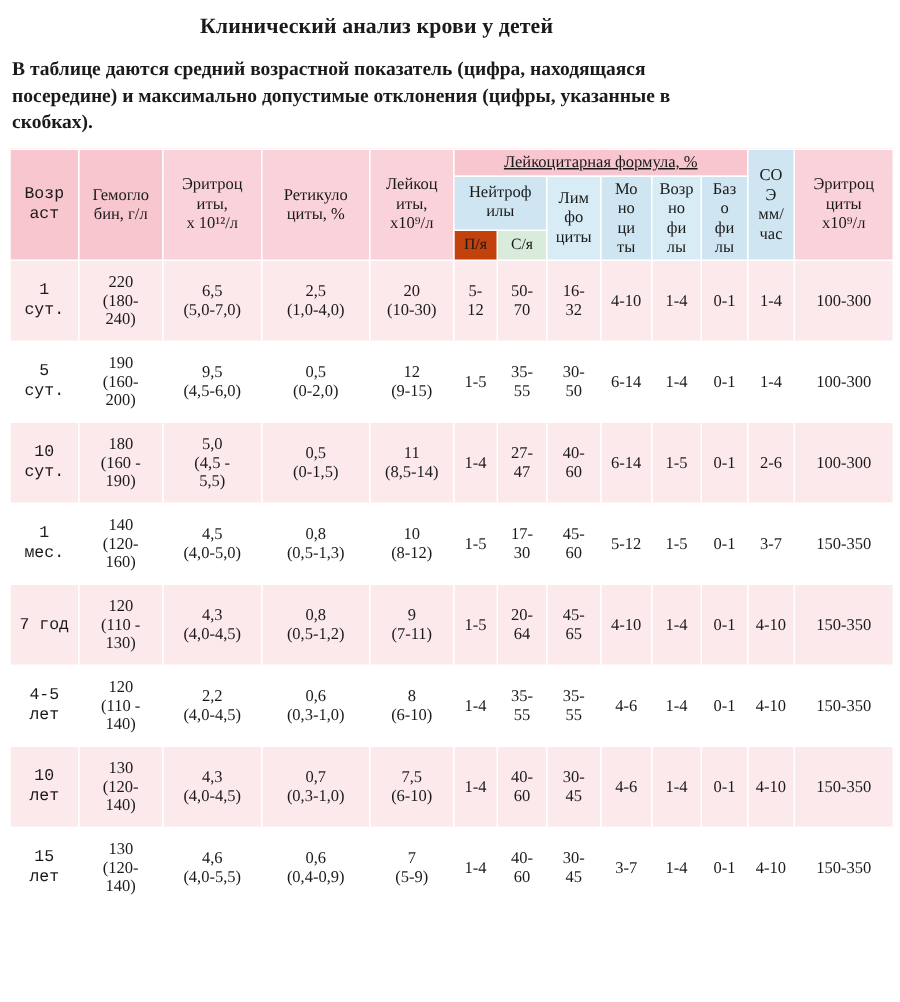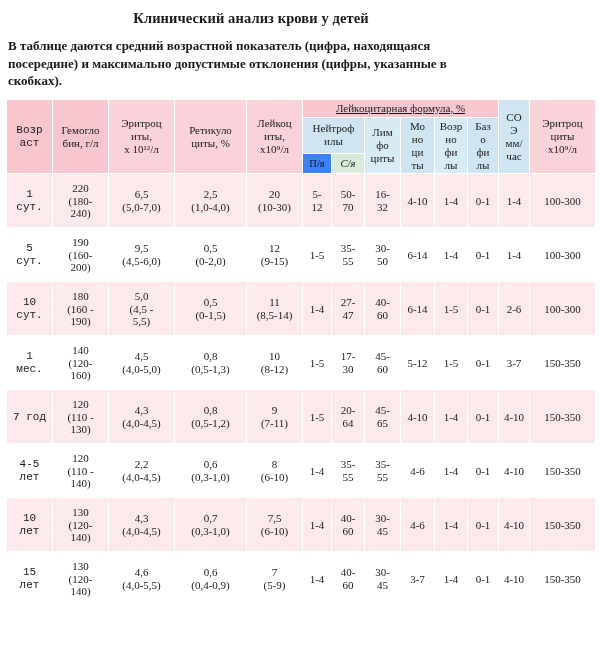--- a/index.html
+++ b/index.html
@@ -48,22 +48,22 @@
     text-align: center;
     padding: 2px 1px;
     line-height: 1.18;
     font-weight: normal;
   }
   
   .h-pink   { background: #f7c6cf; }
   .h-pink2  { background: #f9d2da; }
   .h-blue   { background: #cfe6f2; }
   .h-blue2  { background: #d8ecf6; }
-  .h-yellow { background: #3b82f6; }
-  .h-green  { background: #d9ecdc; font-style: italic; }
+  .h-yellow { background: #c2410c; }
+  .h-green  { background: #d9ecdc; }
 
   
   .r-odd  td { background: #fbe9ec; }
   .r-even td { background: #ffffff; }
 
   .col-age  { text-align: left; padding-left: 5px; font-family: Liberation Mono, monospace; }
   .hdr-cell { font-size: 11px; }
   .val {
     white-space: pre-line;
   }

